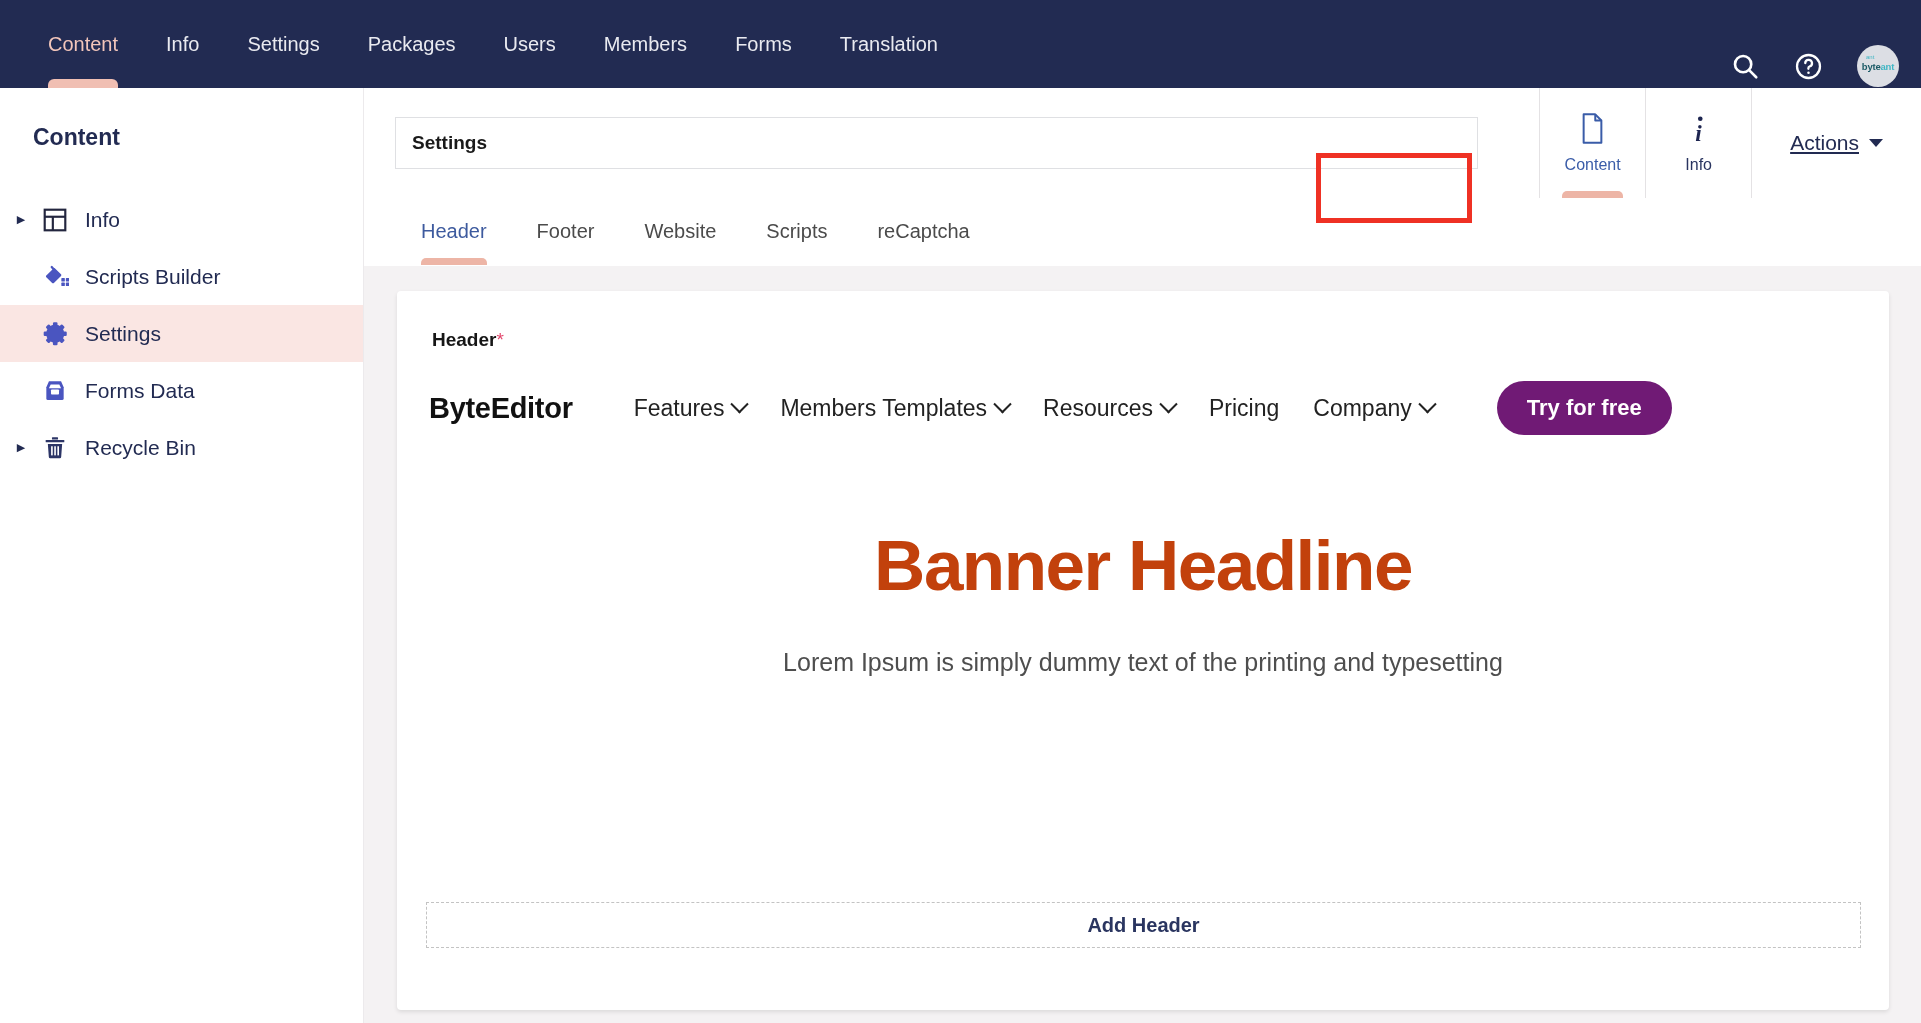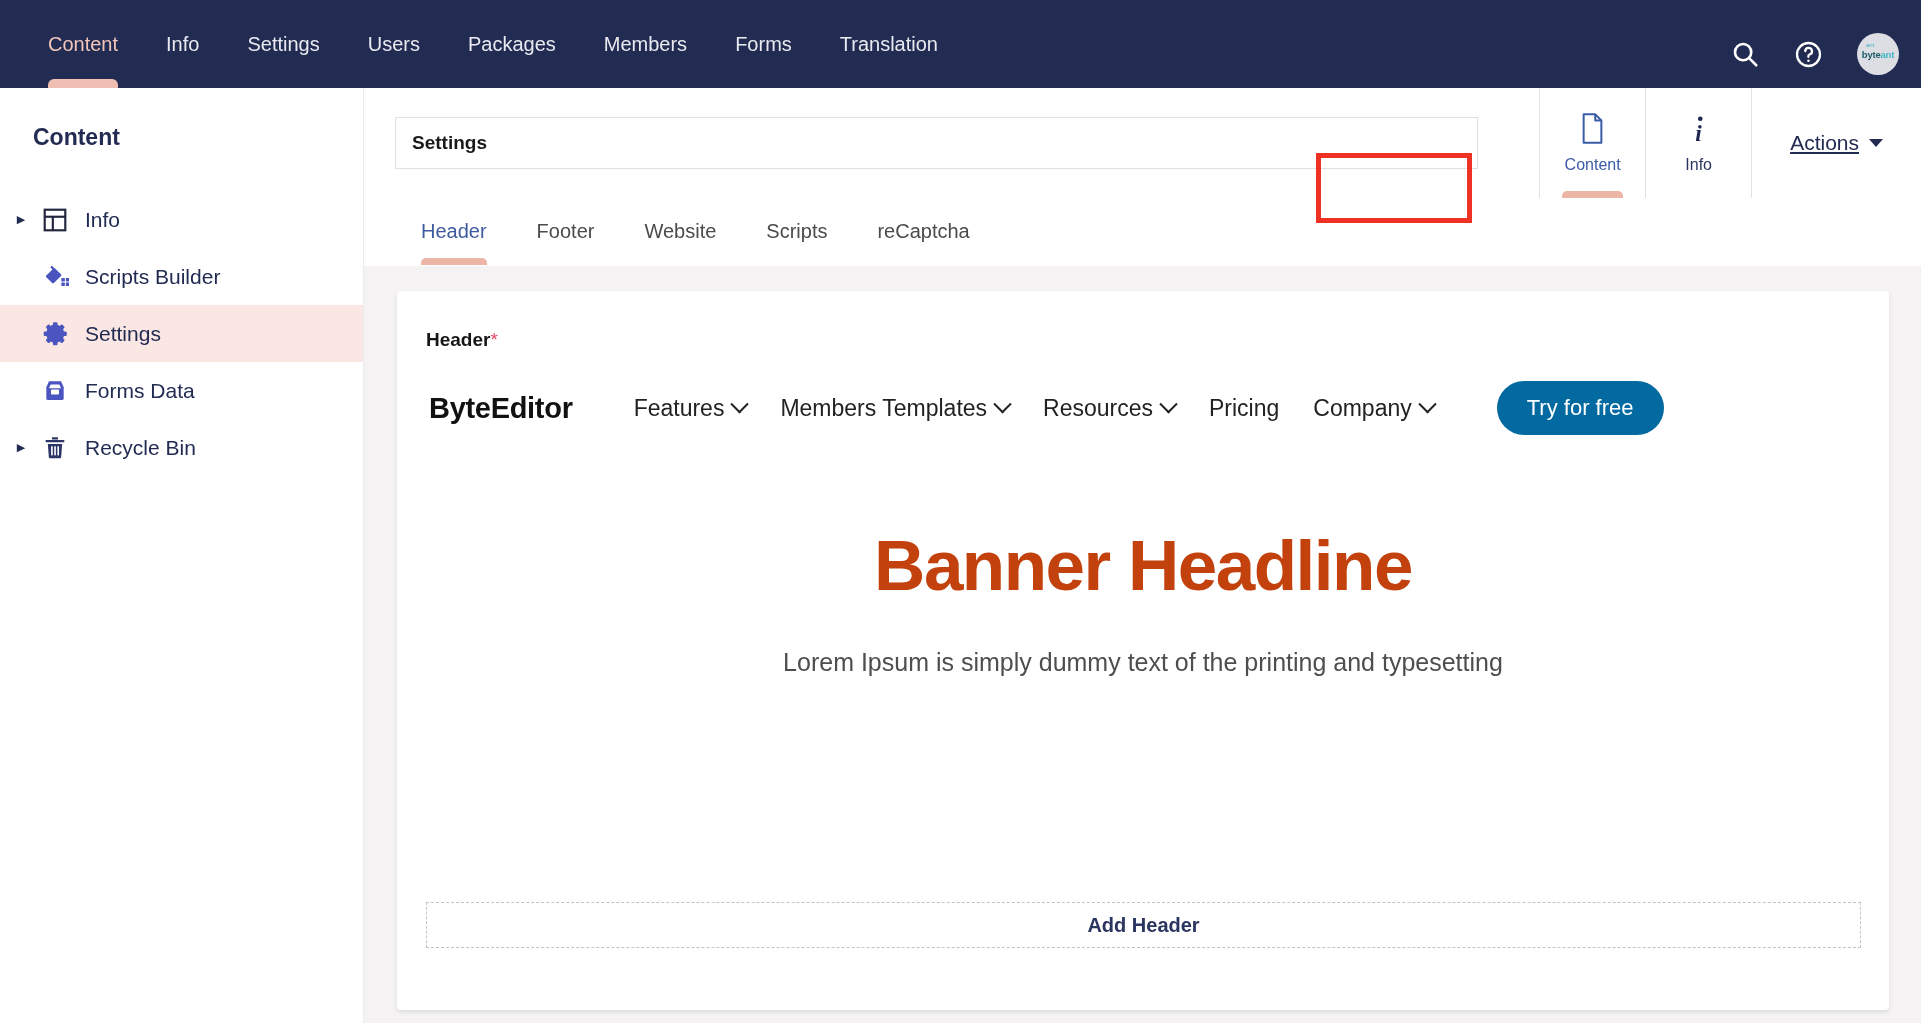--- a/index.html
+++ b/index.html
@@ -29,21 +29,21 @@
     white-space: nowrap;
   }
   .topnav-item.active { color: #f3c6bb; }
   .topnav-item.active::after {
     content: "";
     position: absolute; left: 24px; right: 24px; bottom: 0;
     height: 9px; background: #f0bfb3;
     border-top-left-radius: 6px; border-top-right-radius: 6px;
   }
   .topnav-right {
-    position: absolute; right: 22px; top: 0; height: 108px;
+    position: absolute; right: 22px; top: 12px; height: 108px;
     display: flex; align-items: center; gap: 34px;
   }
   .icon-btn { cursor: pointer; display: flex; align-items: center; justify-content: center; }
   .avatar {
     width: 42px; height: 42px; border-radius: 50%;
     background: #dcdee4;
     display: flex; align-items: center; justify-content: center;
     overflow: hidden; cursor: pointer;
     position: relative;
   }
@@ -181,20 +181,21 @@
     left: 33px; top: 203px;
     width: 1492px; height: 719px;
     background: #ffffff;
     border-radius: 4px;
     box-shadow: 0 2px 4px rgba(0,0,0,0.10);
     overflow: hidden;
   }
   .card-label {
     font-size: 19px; font-weight: bold; color: #161616;
     padding: 38px 0 0 29px;
+    margin-left: 6px;
   }
   .card-label .req { color: #e2466b; font-weight: normal; }
 
   
   .preview-nav {
     display: flex; align-items: center;
     margin: 30px 0 0 32px;
     gap: 8px;
   }
   .brand {
@@ -209,23 +210,23 @@
     cursor: pointer; white-space: nowrap;
   }
   .chev {
     display: inline-block;
     width: 13px; height: 13px;
     border-right: 2.5px solid #222; border-bottom: 2.5px solid #222;
     transform: rotate(45deg) translate(-3px,-3px);
   }
   .try-btn {
     margin-left: 29px;
-    background: #0369a1;
+    background: #701a75;
     color: #ffffff;
-    font-size: 22px; font-weight: normal;
+    font-size: 22px; font-weight: bold;
     border-radius: 30px;
     padding: 14px 30px;
     border: none;
     cursor: pointer;
     font-family: "Liberation Sans", sans-serif;
     white-space: nowrap;
   }
 
   .banner {
     margin-top: 90px;
@@ -259,24 +260,24 @@
     <div class="topnav-item active">
         <span>Content</span>
       </div>
     <div class="topnav-item">
         <span>Info</span>
       </div>
     <div class="topnav-item">
         <span>Settings</span>
       </div>
     <div class="topnav-item">
+        <span>Packages</span>
+      </div>
+    <div class="topnav-item">
         <span>Users</span>
-      </div>
-    <div class="topnav-item">
-        <span>Packages</span>
       </div>
     <div class="topnav-item">
         <span>Members</span>
       </div>
     <div class="topnav-item">
         <span>Forms</span>
       </div>
     <div class="topnav-item">
         <span>Translation</span>
       </div>

